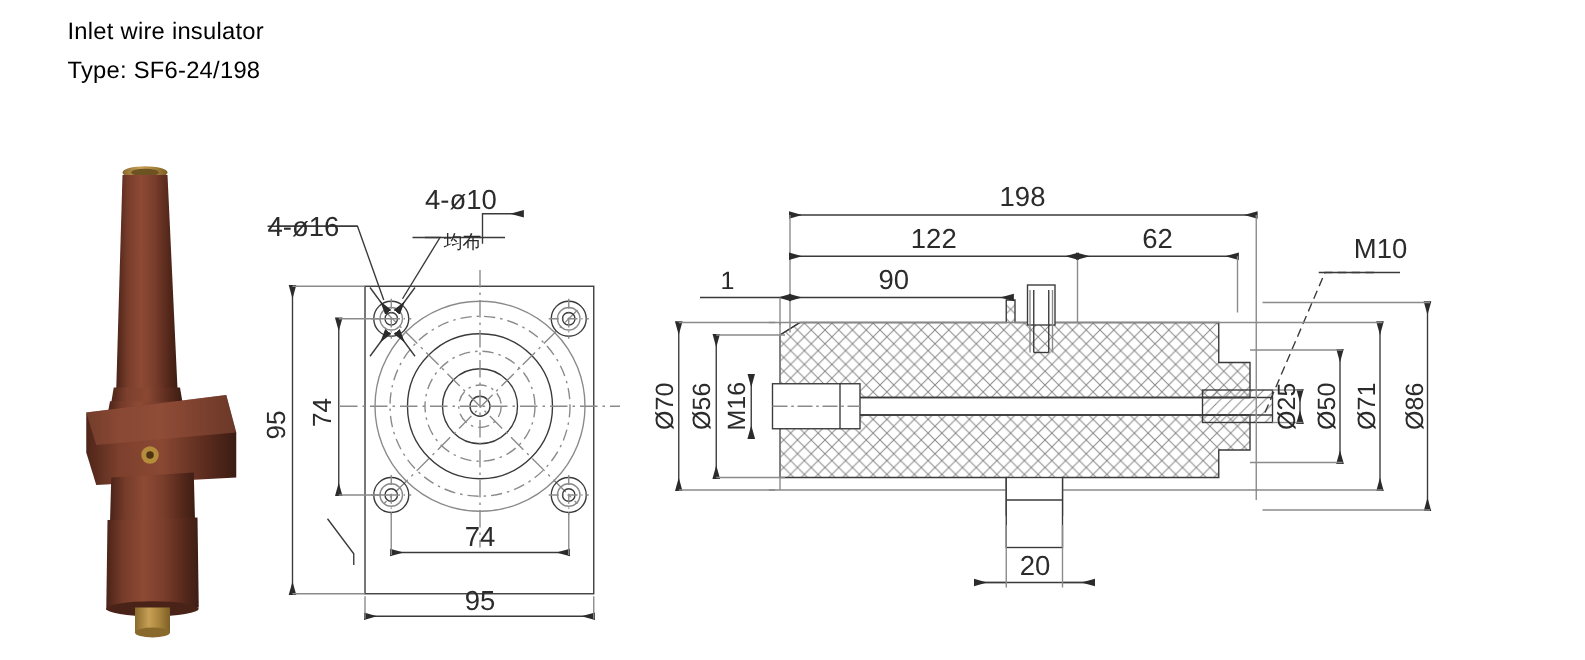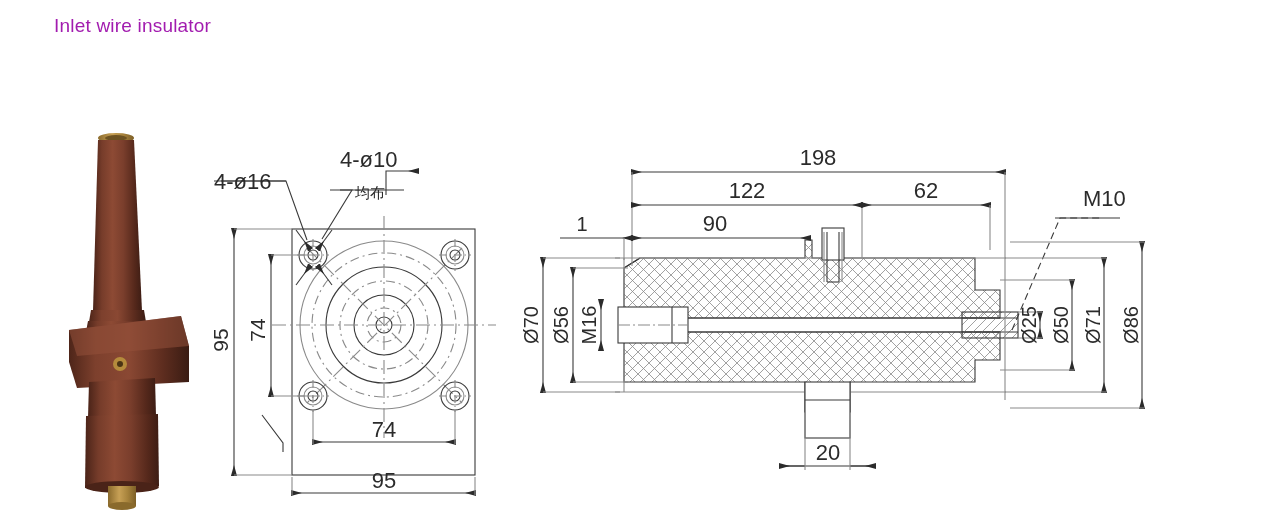--- a/index.html
+++ b/index.html
@@ -1,35 +1,36 @@
 <!DOCTYPE html>
 <html><head>
 <meta charset="utf-8">
 <style>
   html,body{margin:0;padding:0;background:#fff;}
   body{width:1268px;height:528px;position:relative;overflow:hidden;
        font-family:"Liberation Sans",sans-serif;color:#1a1a1a;}
 
   
   #header{position:absolute;left:54px;top:10px;width:420px;}
-  #header div{font-size:19px;line-height:31px;color:#a21caf;letter-spacing:.2px;}
+  #header div{font-size:19px;line-height:31px;color:#000000;letter-spacing:.2px;}
 
   
   #photo{position:absolute;left:63px;top:116px;width:140px;height:400px;}
 
   
   #dwg{position:absolute;left:0;top:0;width:1268px;height:528px;}
   svg{display:block;}
   text{font-family:"Liberation Sans",sans-serif;fill:#2b2b2b;}
 </style>
 </head>
 <body>
 
 <div id="header">
   <div>Inlet wire insulator</div>
+  <div>Type: SF6-24/198</div>
 </div>
 
 <div id="photo">
   <svg width="140" height="400" viewBox="0 0 140 400">
     <defs>
       <linearGradient id="gBody" x1="0" y1="0" x2="1" y2="0">
         <stop offset="0" stop-color="#4a2318"></stop>
         <stop offset="0.18" stop-color="#763c2a"></stop>
         <stop offset="0.40" stop-color="#8d4a34"></stop>
         <stop offset="0.62" stop-color="#7a3e2c"></stop>

